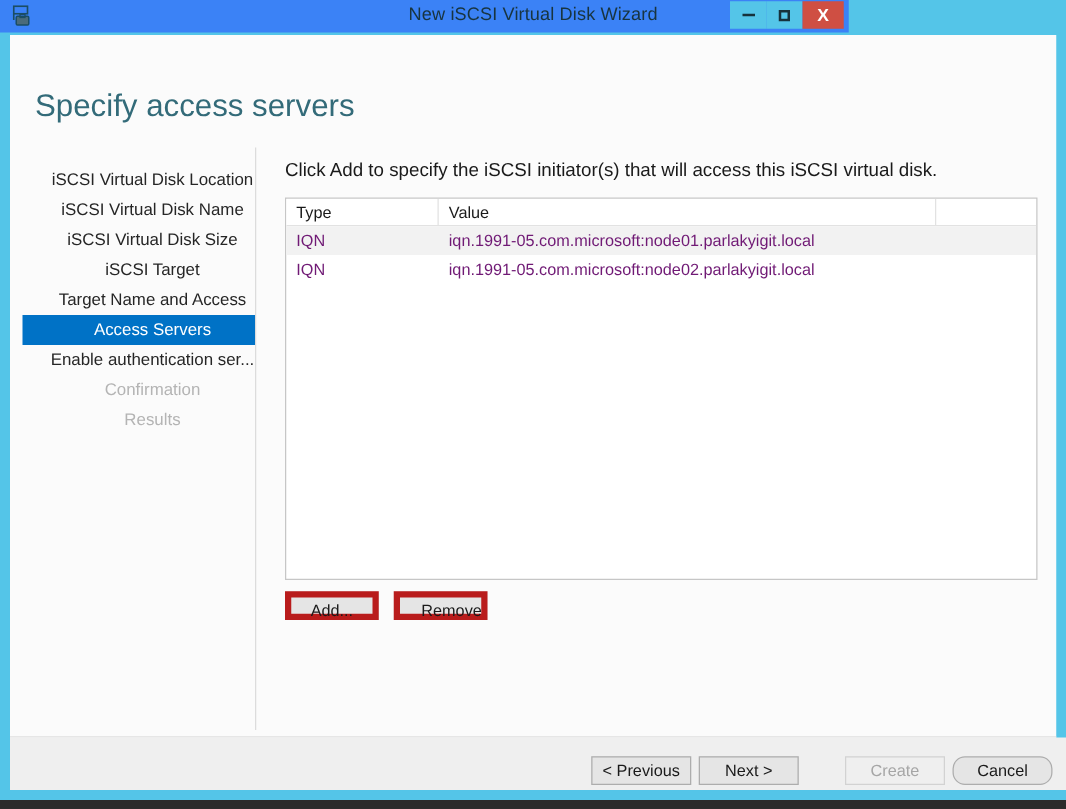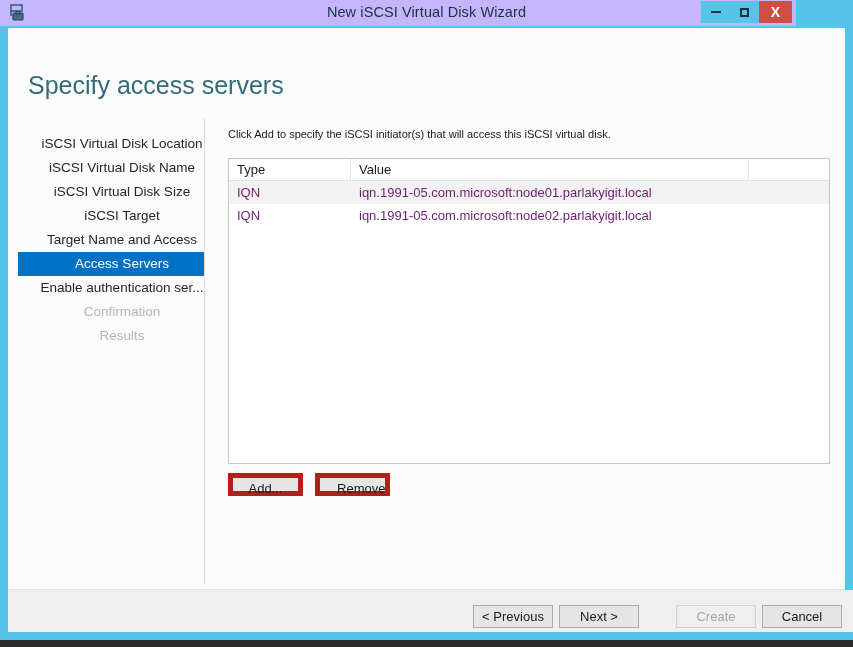--- a/index.html
+++ b/index.html
@@ -22,23 +22,23 @@
     width: 853px;
     height: 640px;
     background: #54c5e8;
     box-sizing: border-box;
   }
 
   
   #titlebar {
     position: absolute;
     left: 0; top: 0;
-    width: 796px;
+    width: 679px;
     height: 26px;
-    background: #c4b5fd;
+    background: #3b82f6;
   }
   #title-icon {
     position: absolute;
     left: 8px; top: 4px;
     width: 18px; height: 18px;
   }
   #title-text {
     position: absolute;
     left: 0; top: 4px;
     width: 853px;
@@ -144,21 +144,21 @@
   }
 
   
   #content {
     position: absolute;
     left: 212px;
     top: 100px;
     width: 612px;
   }
   #instruction {
-    font-size: 11px;
+    font-size: 15px;
     color: #1a1a1a;
     margin: 0 0 10px 8px;
     white-space: nowrap;
   }
 
   
   #grid {
     position: absolute;
     left: 8px;
     top: 30px;
@@ -264,21 +264,21 @@
     padding: 0;
   }
   .fbtn.disabled {
     color: #a6a6a6;
     background: #efefef;
     border-color: #d2d2d2;
   }
   #btn-previous { left: 465px; }
   #btn-next     { left: 551px; }
   #btn-create   { left: 668px; }
-  #btn-cancel   { left: 754px; }
+  #btn-cancel   { left: 754px; border-radius: 10px; }
 
   
   #bottom-strip {
     position: absolute;
     left: 0;
     top: 640px;
     width: 853px;
     height: 7px;
     background: #2b2b2b;
   }

